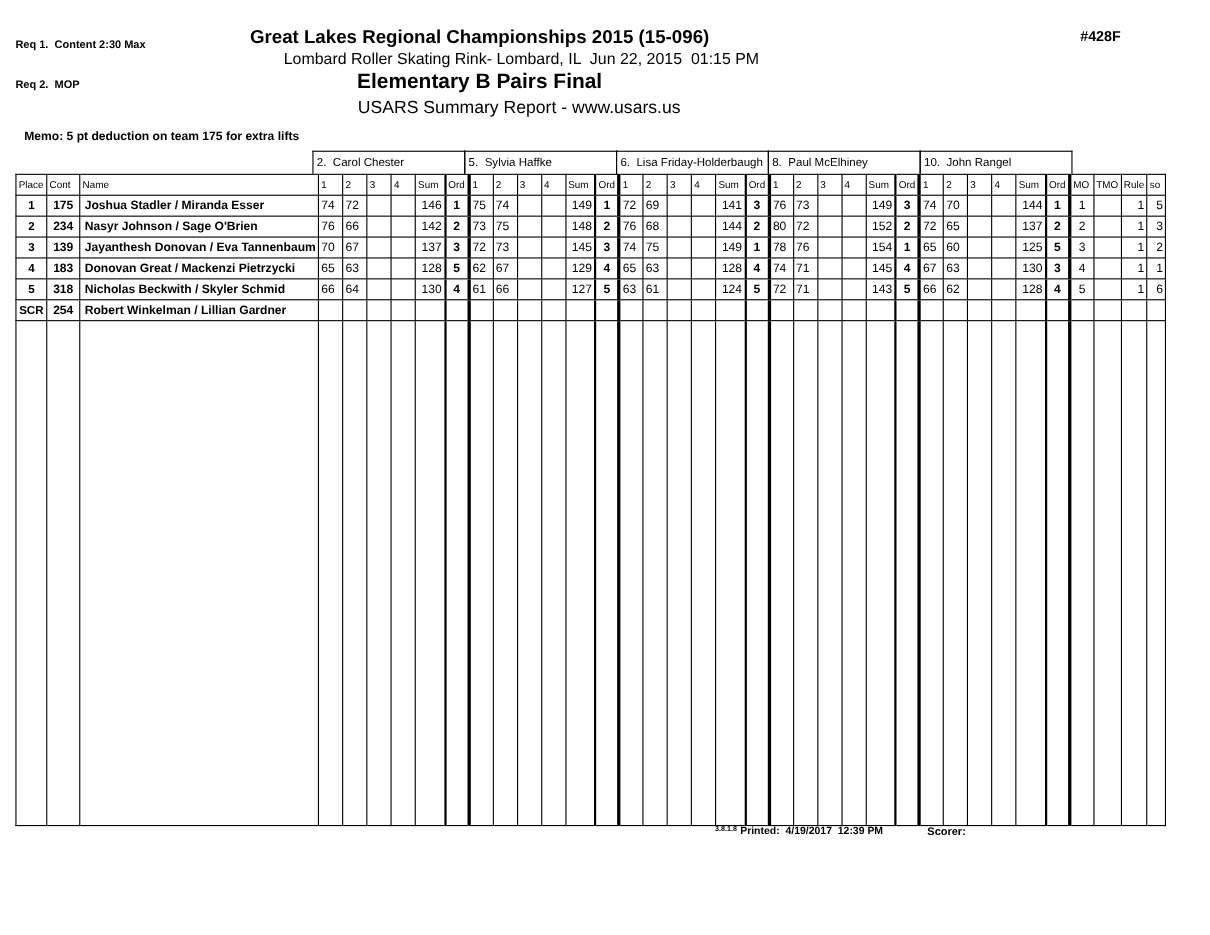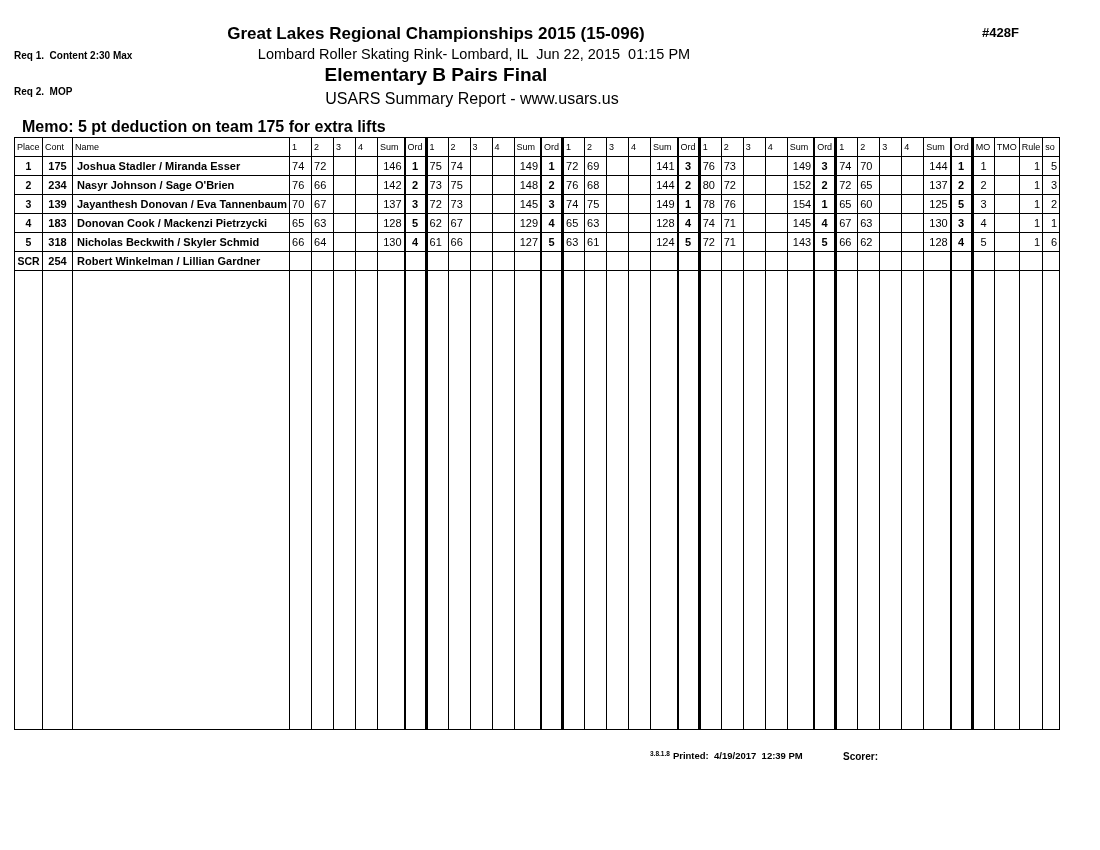--- a/index.html
+++ b/index.html
@@ -1,28 +1,28 @@
 <!DOCTYPE html>
 <html><head>
 <meta charset="utf-8">
 <style>
   html,body{margin:0;padding:0;}
   body{
     width:1100px;height:850px;position:relative;background:#ffffff;color:#000;
     font-family:"Liberation Sans", sans-serif;overflow:hidden;
   }
   .abs{position:absolute;}
-  .req-block{left:14px;top:26px;font-size:10px;font-weight:bold;line-height:12px;white-space:pre;}
+  .req-block{left:14px;top:12px;font-size:10px;font-weight:bold;line-height:12px;white-space:pre;}
   .center-line{left:0;width:872px;text-align:center;white-space:pre;}
   .title-main{top:24px;font-size:17px;font-weight:bold;}
   .venue{top:46px;font-size:14.5px;padding-left:38px;}
   .event-title{top:64px;font-size:19px;font-weight:bold;}
   .report-title{top:90px;font-size:16px;margin-left:36px;}
   .report-number{left:982px;top:25px;font-size:13px;font-weight:bold;}
-  .memo{left:22px;top:118px;font-size:16px;font-weight:bold;white-space:pre;}
+  .memo{left:22px;top:118px;font-size:11px;font-weight:bold;white-space:pre;}
 
   .table-wrap{left:14px;top:137px;}
   .judge-row{display:flex;height:21px;align-items:stretch;}
   .judge-spacer-left{width:270px;flex:none;}
   .judge-spacer-right{width:84px;flex:none;}
   .judge-box{
     width:134px;flex:none;border:1px solid #000;border-bottom:none;
     font-size:10.5px;line-height:20px;padding-left:3px;white-space:pre;overflow:hidden;
   }
   .judge-box + .judge-box{margin-left:-1px;}
@@ -70,20 +70,29 @@
   </div>
 
   <div class="abs center-line title-main">Great Lakes Regional Championships 2015 (15-096)</div>
   <div class="abs center-line venue">Lombard Roller Skating Rink- Lombard, IL  Jun 22, 2015  01:15 PM</div>
   <div class="abs center-line event-title">Elementary B Pairs Final</div>
   <div class="abs center-line report-title">USARS Summary Report - www.usars.us</div>
   <div class="abs report-number">#428F</div>
   <div class="abs memo">Memo: 5 pt deduction on team 175 for extra lifts</div>
 
   <div class="abs table-wrap">
+    <div class="judge-row">
+      <div class="judge-spacer-left"></div>
+      <div class="judge-box">2.  Carol Chester</div>
+        <div class="judge-box">5.  Sylvia Haffke</div>
+        <div class="judge-box">6.  Lisa Friday-Holderbaugh</div>
+        <div class="judge-box">8.  Paul McElhiney</div>
+        <div class="judge-box">10.  John Rangel</div>
+        <div class="judge-spacer-right"></div>
+    </div>
     <table class="score">
       <thead>
         <tr>
             <th class="c-place">Place</th>
             <th class="c-cont">Cont</th>
             <th class="c-name">Name</th>
             <th class="c-s">1</th>
             <th class="c-s">2</th>
             <th class="c-s">3</th>
             <th class="c-s">4</th>
@@ -233,21 +242,21 @@
             <td class="c-sum">125</td>
             <td class="c-ord">5</td>
             <td class="c-mo">3</td>
             <td class="c-tmo"></td>
             <td class="c-rule">1</td>
             <td class="c-so">2</td>
           </tr>
           <tr>
             <td class="c-place">4</td>
             <td class="c-cont">183</td>
-            <td class="c-name">Donovan Cook / Mackenzi Pietrzycki</td>
+            <td class="c-name">Donovan Great / Mackenzi Pietrzycki</td>
             <td class="c-s">65</td>
             <td class="c-s">63</td>
             <td class="c-s"></td>
             <td class="c-s"></td>
             <td class="c-sum">128</td>
             <td class="c-ord">5</td>
             <td class="c-s">62</td>
             <td class="c-s">67</td>
             <td class="c-s"></td>
             <td class="c-s"></td>

